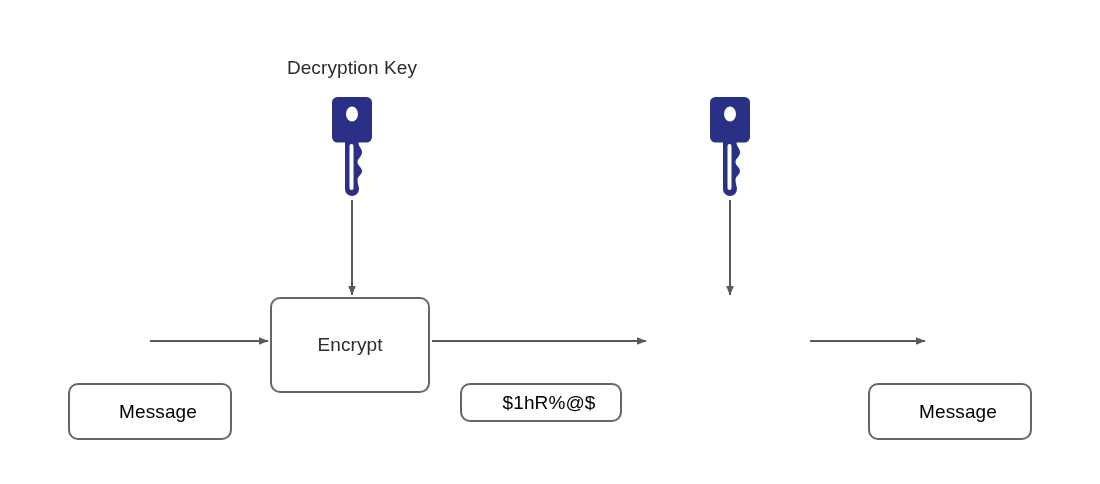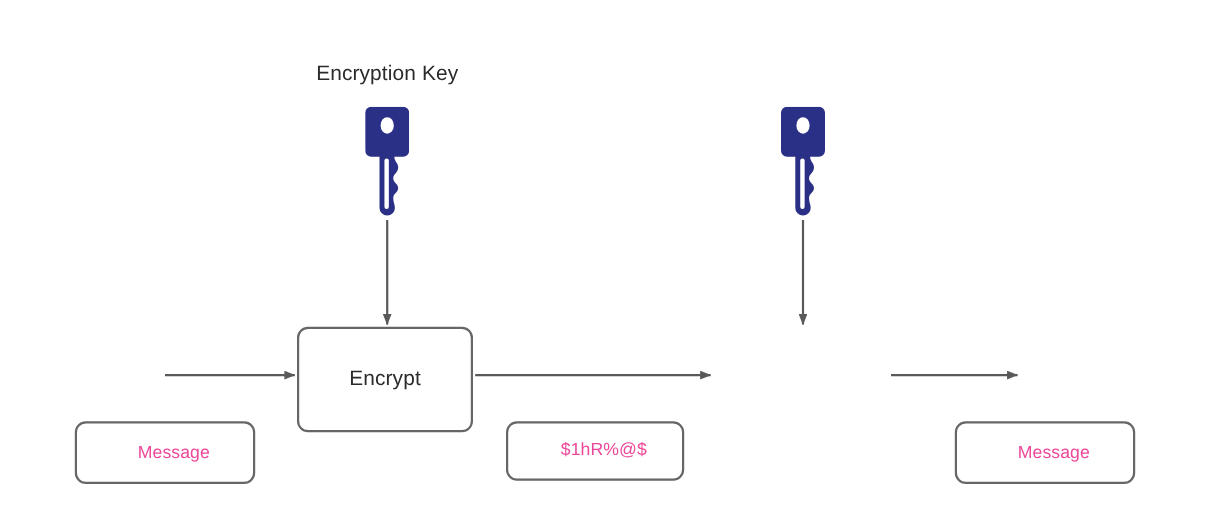--- a/index.html
+++ b/index.html
@@ -58,22 +58,22 @@
     position: absolute;
     box-sizing: border-box;
     background: #ffffff;
     border: 2px solid #666666;
     border-radius: 10px;
     display: flex;
     align-items: center;
     justify-content: center;
   }
   .data-box .data-label {
-    font-size: 16px;
-    color: #ec4899;
+    font-size: 19px;
+    color: #000000;
     white-space: nowrap;
     letter-spacing: 0.1px;
     margin-left: 16px;
   }
 </style>
 </head>
 <body>
 
 <div id="canvas">
 
@@ -88,21 +88,21 @@
 
     <line x1="432" y1="341" x2="646" y2="341" stroke="#595959" stroke-width="2" marker-end="url(#arrowhead)"></line>
 
     <line x1="810" y1="341" x2="925" y2="341" stroke="#595959" stroke-width="2" marker-end="url(#arrowhead)"></line>
 
     <line x1="352" y1="200" x2="352" y2="295" stroke="#595959" stroke-width="2" marker-end="url(#arrowhead)"></line>
 
     <line x1="730" y1="200" x2="730" y2="295" stroke="#595959" stroke-width="2" marker-end="url(#arrowhead)"></line>
   </svg>
 
-  <div class="key-label" style="left:352px; top:57px;">Encryption Key</div>
+  <div class="key-label" style="left:352px; top:57px;">Decryption Key</div>
 
   <div class="key-icon" style="left:352px; top:97px;">
     <svg width="40" height="104" viewBox="0 0 40 104" xmlns="http://www.w3.org/2000/svg">
       <path d="M5.5,0 H34.5 A5.5,5.5 0 0 1 40,5.5 V40 A5.5,5.5 0 0 1 34.5,45.5
                H26.5 C26.5,50 30,51 30,55 C30,60 25.5,61 25.5,65
                C25.5,69 30,70 30,74 C30,78 25.5,79 25.5,83
                C25.5,87 27,89 27,92 A7,7 0 0 1 20,99 A7,7 0 0 1 13,92
                V45.5 H5.5 A5.5,5.5 0 0 1 0,40 V5.5 A5.5,5.5 0 0 1 5.5,0 Z" fill="#2b3087"></path>
       <ellipse cx="20" cy="17" rx="6" ry="7.5" fill="#ffffff"></ellipse>
       <rect x="17.5" y="47" width="4" height="46" rx="2" fill="#ffffff"></rect>
@@ -124,21 +124,21 @@
 
   <div class="node-box" style="left:270px; top:297px; width:160px; height:96px;">
     <span class="node-label">Encrypt</span>
   </div>
 
 
   <div class="data-box" style="left:68px; top:383px; width:164px; height:57px;">
     <span class="data-label">Message</span>
   </div>
 
-  <div class="data-box" style="left:460px; top:383px; width:162px; height:54px;">
+  <div class="data-box" style="left:460px; top:383px; width:162px; height:39px;">
     <span class="data-label">$1hR%@$</span>
   </div>
 
   <div class="data-box" style="left:868px; top:383px; width:164px; height:57px;">
     <span class="data-label">Message</span>
   </div>
 
 </div>
 
 </body></html>

